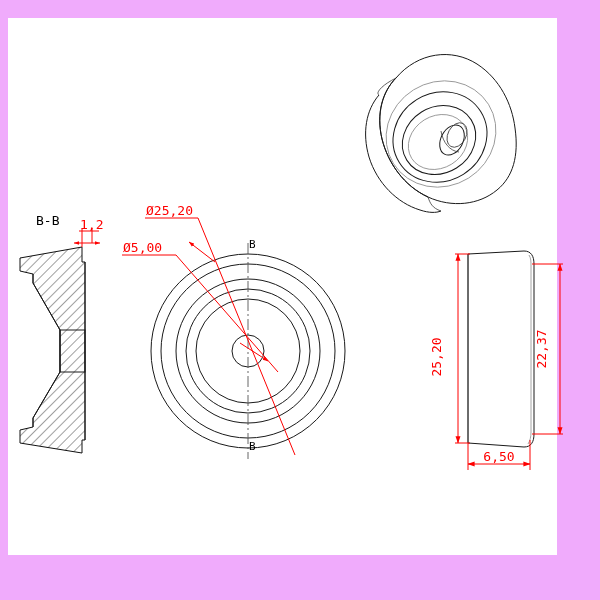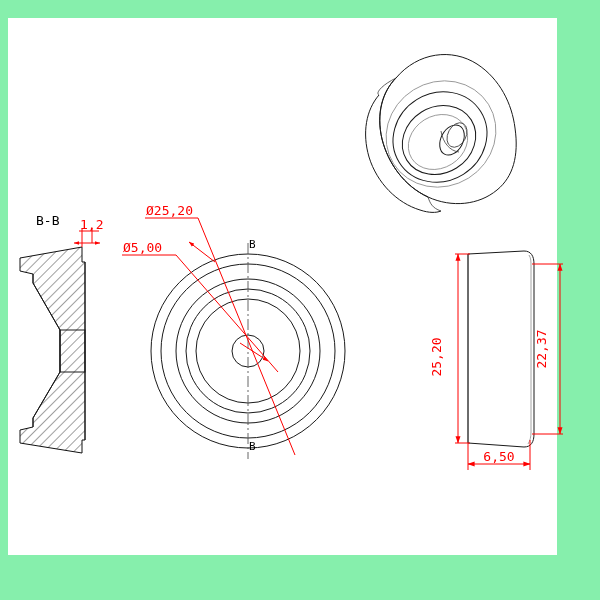--- a/index.html
+++ b/index.html
@@ -10,21 +10,21 @@
   body {
     width: 600px;
     height: 600px;
     overflow: hidden;
     font-family: "DejaVu Sans Mono", monospace;
   }
   #sheet {
     position: relative;
     width: 600px;
     height: 600px;
-    background: #86efac;
+    background: #f0abfc;
     text-decoration: underline;
   }
   #canvas-area {
     position: absolute;
     left: 8px;
     top: 18px;
     width: 549px;
     height: 537px;
     background: #ffffff;
   }

